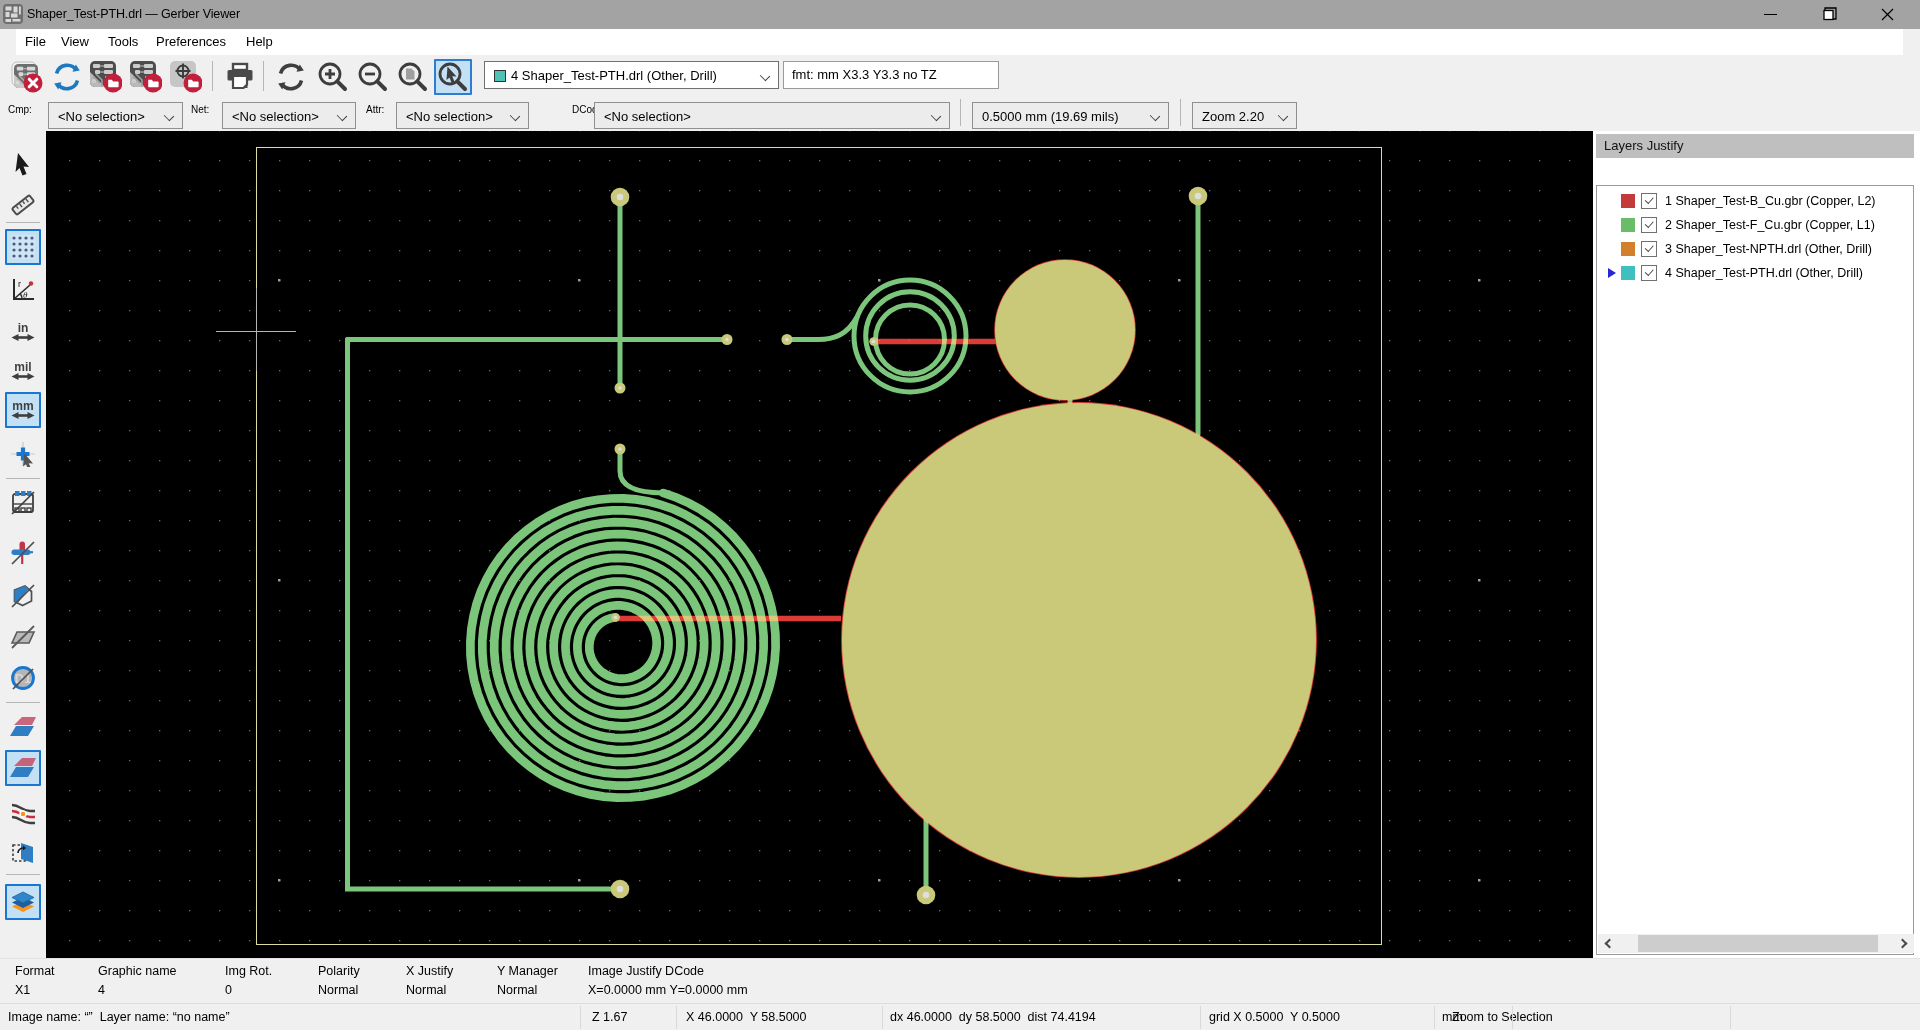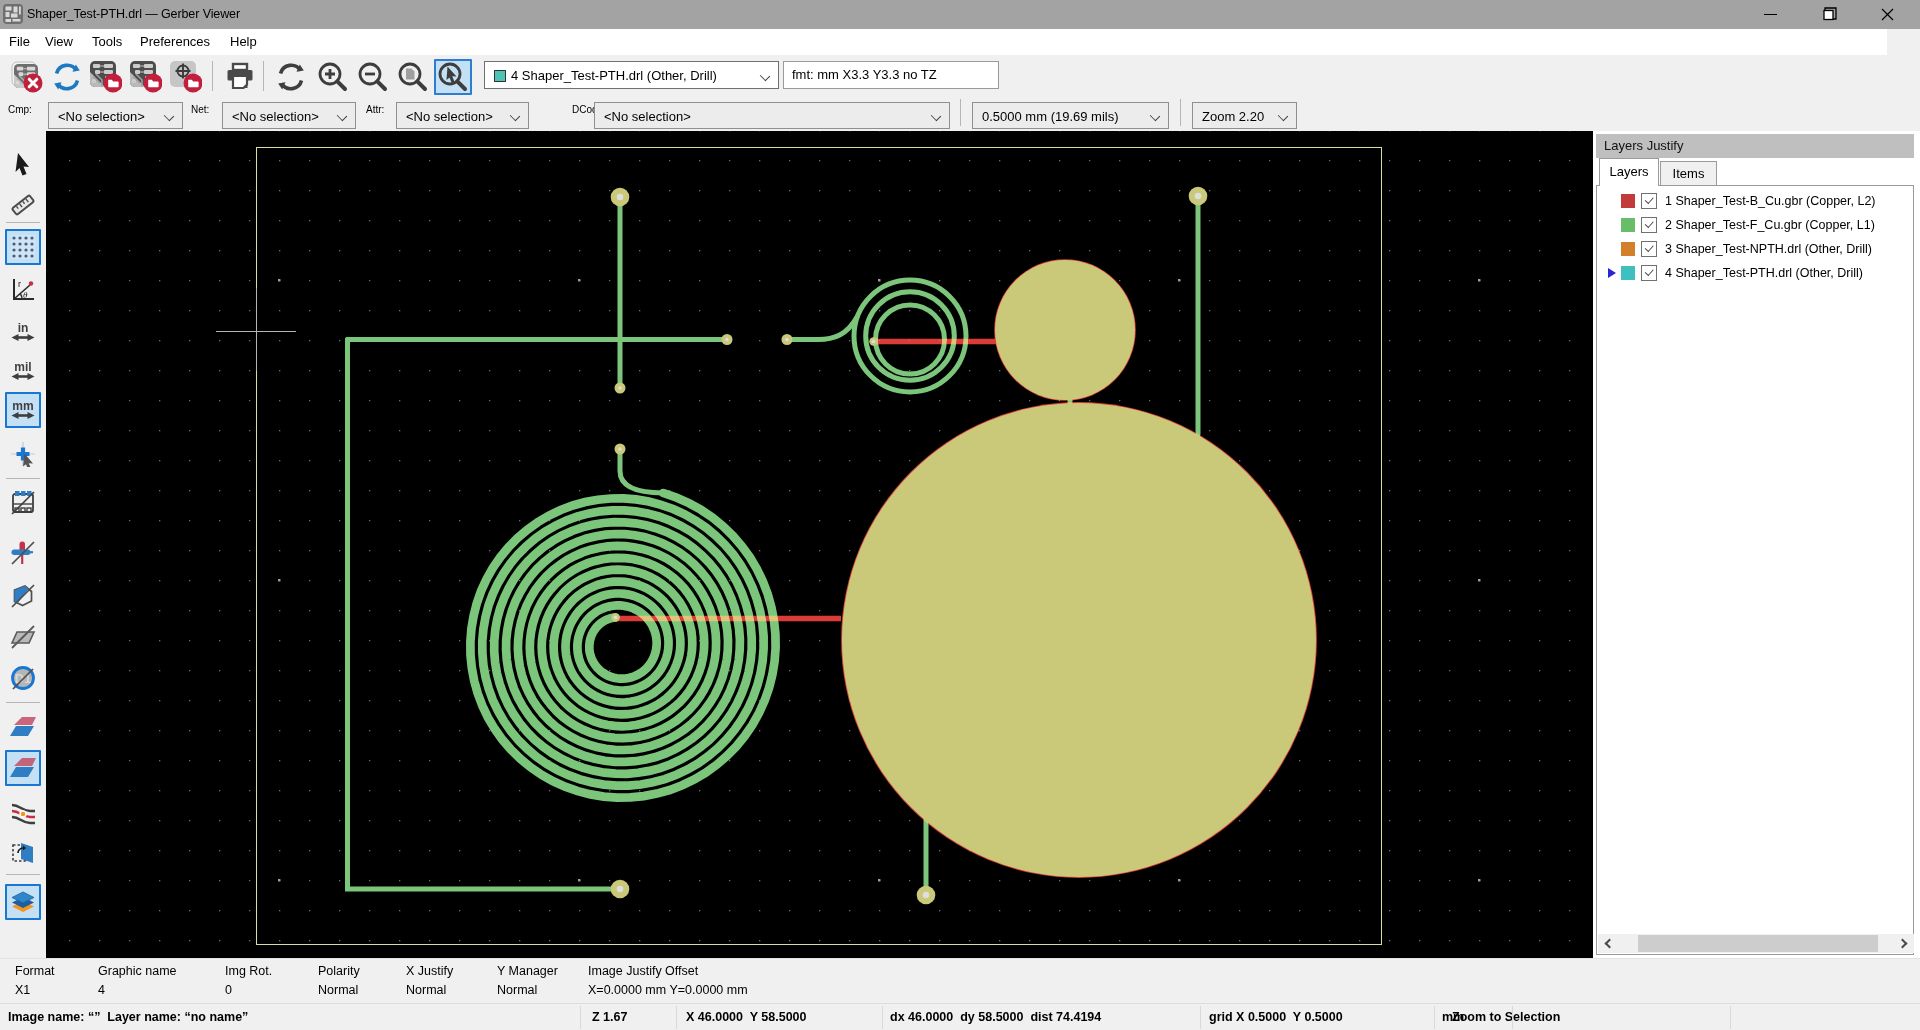--- a/index.html
+++ b/index.html
@@ -1,21 +1,21 @@
 <!DOCTYPE html>
 <html><head><meta charset="utf-8">
 <style>
 * { margin:0; padding:0; box-sizing:border-box; }
 html,body { width:1920px; height:1030px; overflow:hidden; }
 body { font-family:"Liberation Sans", sans-serif; font-size:13px; color:#000; background:#f0f0f0; position:relative; }
 .titlebar { position:absolute; left:0; top:0; width:1920px; height:29px; background:#a3a3a3; }
 .titlebar .appicon { position:absolute; left:3px; top:4px; }
 .titlebar .title { position:absolute; left:27px; top:7px; font-size:12.5px; letter-spacing:-0.1px; }
 .wbtn { position:absolute; top:0; width:45px; height:29px; }
-.menubar { position:absolute; left:0; top:29px; width:1887px; height:26px; background:#fff; }
+.menubar { position:absolute; left:16px; top:29px; width:1887px; height:26px; background:#fff; }
 .menubar span { position:absolute; top:5px; font-size:13px; }
 .toolbar1 { position:absolute; left:0; top:55px; width:1920px; height:40px; background:#f0f0f0; }
 .toolbar2 { position:absolute; left:0; top:95px; width:1920px; height:36px; background:#f0f0f0; }
 .tbtn { position:absolute; top:59px; height:36px; display:flex; align-items:center; justify-content:center; }
 .toolbar1 .tbtn { top:4px; }
 .tbtn.active { background:#c3e0f5; border:2px solid #2d7dd2; border-radius:1px; }
 .tsep { position:absolute; top:6px; width:1px; height:30px; background:#b6b6b6; }
 .tsep2 { position:absolute; top:4px; width:1px; height:27px; background:#b6b6b6; }
 .lbl { position:absolute; top:9px; font-size:10px; }
 .combo { position:absolute; background:#ececec; border:1px solid #8f8f8f; }
@@ -42,21 +42,21 @@
 .lrow .sw { position:absolute; left:24px; top:4px; width:14px; height:14px; }
 .lrow .cb { position:absolute; left:44px; top:3px; width:16px; height:16px; background:#fff; border:1px solid #707070; }
 .lrow .tick { position:absolute; left:3px; top:3px; width:8px; height:4.5px; border-left:1.8px solid #4a4a4a; border-bottom:1.8px solid #4a4a4a; transform:rotate(-48deg); }
 .lrow .ltext { position:absolute; left:68px; top:4px; font-size:12.5px; white-space:nowrap; }
 .hscroll { position:absolute; left:1px; bottom:1px; height:19px; width:316px; background:#f0f0f0; }
 .hthumb { position:absolute; left:40px; top:1px; width:240px; height:17px; background:#cdcdcd; }
 .charr { position:absolute; top:6px; width:7px; height:7px; border-left:2px solid #4a4a4a; border-bottom:2px solid #4a4a4a; }
 .statusbar1 { position:absolute; left:0; top:958px; width:1920px; height:45px; background:#f0f0f0; border-top:1px solid #e2e2e2; }
 .scol { position:absolute; top:5px; font-size:12.5px; }
 .scol div { height:19px; }
-.statusbar2 { position:absolute; left:0; top:1003px; width:1920px; height:27px; background:#f0f0f0; border-top:1px solid #dcdcdc;font-weight:bold; }
+.statusbar2 { position:absolute; left:0; top:1003px; width:1920px; height:27px; background:#f0f0f0; border-top:1px solid #dcdcdc; }
 .s2 { position:absolute; top:6px; font-size:12.5px; white-space:nowrap; }
 .vsep { position:absolute; top:2px; width:1px; height:23px; background:#d9d9d9; }
 svg { display:block; }
 </style></head>
 <body>
 <div class="titlebar">
   <span class="appicon">
       <svg width="20" height="20" viewBox="0 0 20 20">
         <rect x="0" y="0" width="20" height="20" rx="4" fill="#6f6f6f"></rect>
 <g fill="#d9d9d9">
@@ -514,24 +514,20 @@
   <circle cx="827.5" cy="210.5" r="1.8"></circle>
 </g>
 <rect x="210.5" y="16.5" width="1125" height="797" fill="none" stroke="#dcdc9e" stroke-width="1"></rect>
 <g stroke="#b4b4b4" stroke-width="1">
   <path d="M170,200.5 L250,200.5"></path>
   <path d="M210.5,157 L210.5,240"></path>
 </g>
 </svg>
 <div class="rpanel">
   <div class="rptitle">Layers Justify</div>
-  <div class="tabs">
-      <div class="tab on">Layers</div>
-      <div class="tab off">Items</div>
-    </div>
   <div class="lpane">
     <div class="lrow" style="top:4px">
         <span class="sw" style="background:#c23a3a"></span>
         <span class="cb">
           <span class="tick"></span>
         </span>
         <span class="ltext">1 Shaper_Test-B_Cu.gbr (Copper, L2)</span>
       </div>
       <div class="lrow" style="top:28px">
         <span class="sw" style="background:#69bd69"></span>
@@ -581,21 +577,21 @@
     </div>
     <div class="scol" style="left:406px">
       <div>X Justify</div>
       <div>Normal</div>
     </div>
     <div class="scol" style="left:497px">
       <div>Y Manager</div>
       <div>Normal</div>
     </div>
     <div class="scol" style="left:588px">
-      <div>Image Justify Offset</div>
+      <div>Image Justify DCode</div>
       <div>X=0.0000 mm Y=0.0000 mm</div>
     </div>
   </div>
 <div class="statusbar2">
     <span class="s2" style="left:8px">Image name: “”&nbsp;&nbsp;Layer name: “no name”</span>
     <span class="s2" style="left:592px">Z 1.67</span>
     <span class="s2" style="left:686px">X 46.0000&nbsp; Y 58.5000</span>
     <span class="s2" style="left:890px">dx 46.0000&nbsp; dy 58.5000&nbsp; dist 74.4194</span>
     <span class="s2" style="left:1209px">grid X 0.5000&nbsp; Y 0.5000</span>
     <span class="s2" style="left:1442px">mm</span>

